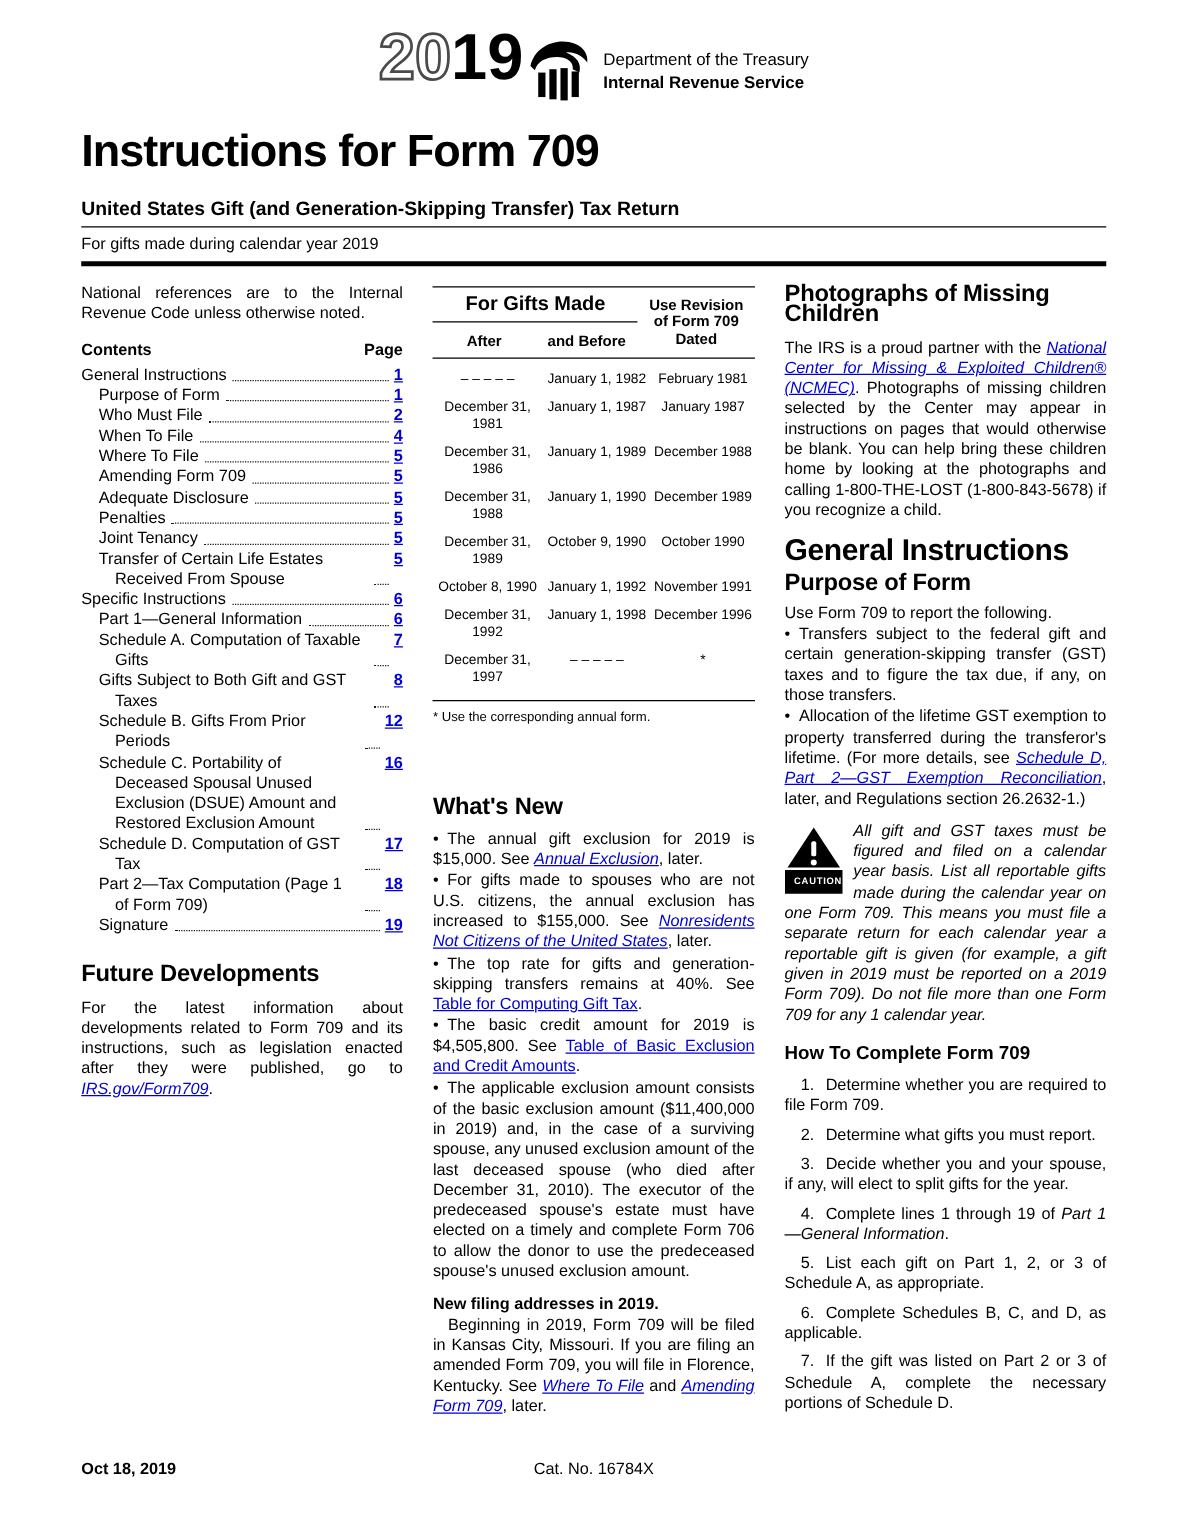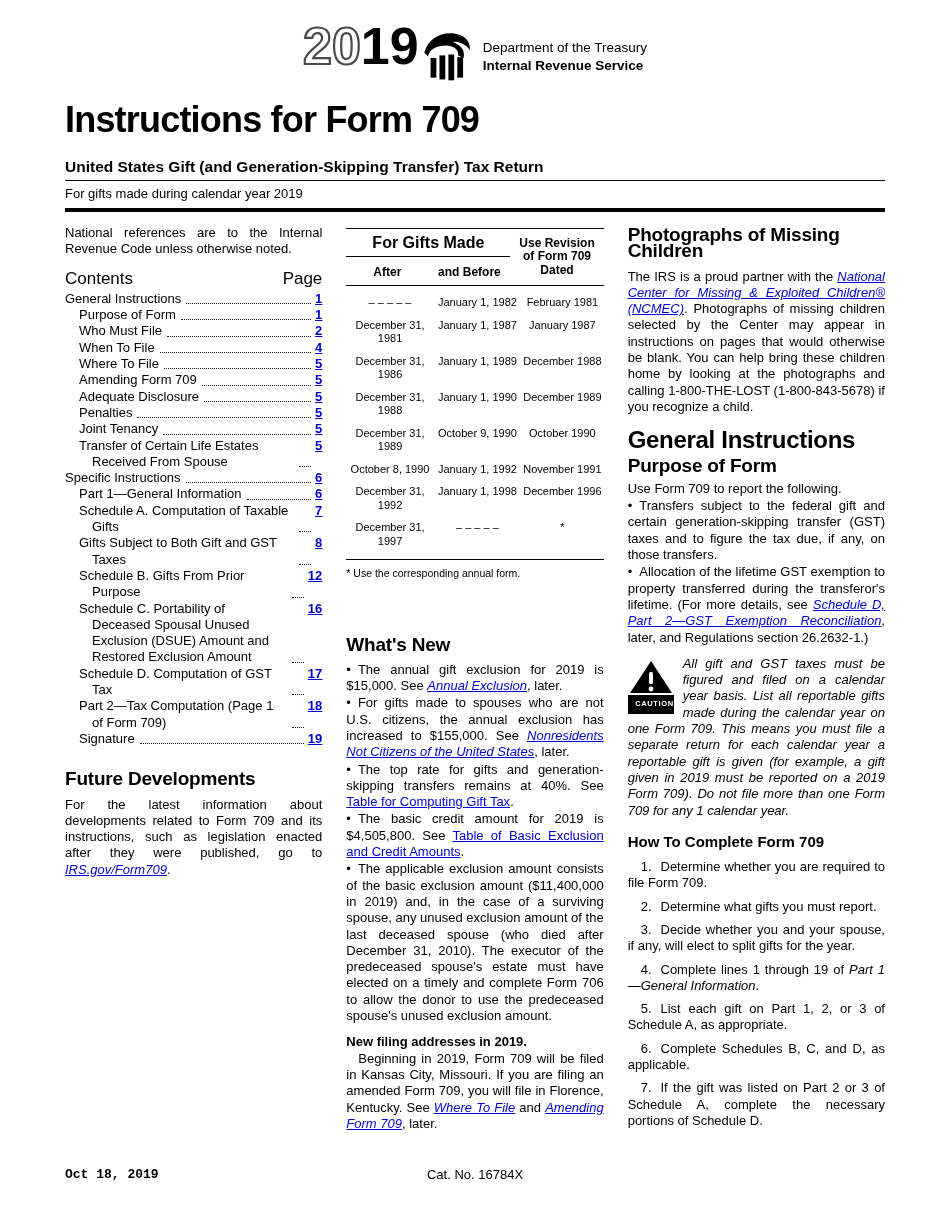--- a/index.html
+++ b/index.html
@@ -31,21 +31,21 @@
   
   h1.gi{font-size:24px;font-weight:bold;letter-spacing:-.3px;margin:17px 0 5px;}
   h2.sec{font-size:19px;font-weight:bold;letter-spacing:-.2px;margin:24px 0 9px;}
   h2.sec.first{margin-top:2px;}
   h2.sec.tight{margin:9px 0 7px;}
   h2.sec.whatsnew{margin-top:56px;}
   h3.sub{font-size:15px;font-weight:bold;margin:15px 0 9px;clear:both;}
 
   
   .section-note{text-align:justify;margin:0 0 13px 0;}
-  .contents-head{display:flex;justify-content:space-between;font-weight:normal;font-size:17px;margin-bottom:4px;}
+  .contents-head{display:flex;justify-content:space-between;font-weight:bold;font-size:13px;margin-bottom:4px;}
   .toc-item{display:flex;}
   .toc-label{min-width:0;}
   .toc-item[data-indent="1"] .toc-label{padding-left:27px;text-indent:-13px;}
   .toc-dots{flex:1 0 12px;border-bottom:1.6px dotted #1a1a1a;margin:0 4px 3px 5px;align-self:flex-end;}
   .toc-page{font-weight:bold;color:#0000d4;text-decoration:underline;cursor:pointer;}
 
   
   .bullet{margin-bottom:1px;}
   .bullet-dot{padding-right:7px;}
   .run-head{font-weight:bold;margin:10px 0 0 0;}
@@ -70,21 +70,21 @@
   .rt-footnote{text-align:left;font-size:10.5px;padding:7px 0 0;}
 
   
   .caution{font-style:italic;text-align:justify;margin:10px 0 12px;}
   .caution-icon{float:left;width:46px;margin:4px 9px 2px 0;font-style:normal;text-align:right;}
   .caution-icon svg{display:block;margin:0 auto;}
   .caution-label{background:#000;color:#fff;font-size:7.5px;font-weight:bold;letter-spacing:.6px;padding:1.5px 0;margin-top:1px;}
 
   
   .footer{position:absolute;left:65px;right:65px;bottom:46px;height:17px;font-size:13px;}
-  .footer-date{position:absolute;left:0;top:0;font-weight:bold;font-family:Liberation Mono, monospace;}
+  .footer-date{position:absolute;left:0;top:0;font-weight:bold;}
   .footer-cat{position:absolute;left:0;right:0;top:0;text-align:center;}
 </style>
 </head>
 <body>
 
 <div class="page">
 
   <header>
     <div class="masthead">
       <div class="year">
@@ -199,21 +199,21 @@
             <a class="toc-page">7</a>
           </div>
 
           <div class="toc-item" data-indent="1">
             <span class="toc-label">Gifts Subject to Both Gift and GST Taxes</span>
             <span class="toc-dots"></span>
             <a class="toc-page">8</a>
           </div>
 
           <div class="toc-item" data-indent="1">
-            <span class="toc-label">Schedule B. Gifts From Prior Purpose</span>
+            <span class="toc-label">Schedule B. Gifts From Prior Periods</span>
             <span class="toc-dots"></span>
             <a class="toc-page">12</a>
           </div>
 
           <div class="toc-item" data-indent="1">
             <span class="toc-label">Schedule C. Portability of Deceased Spousal Unused Exclusion (DSUE) Amount and Restored Exclusion Amount</span>
             <span class="toc-dots"></span>
             <a class="toc-page">16</a>
           </div>
 

